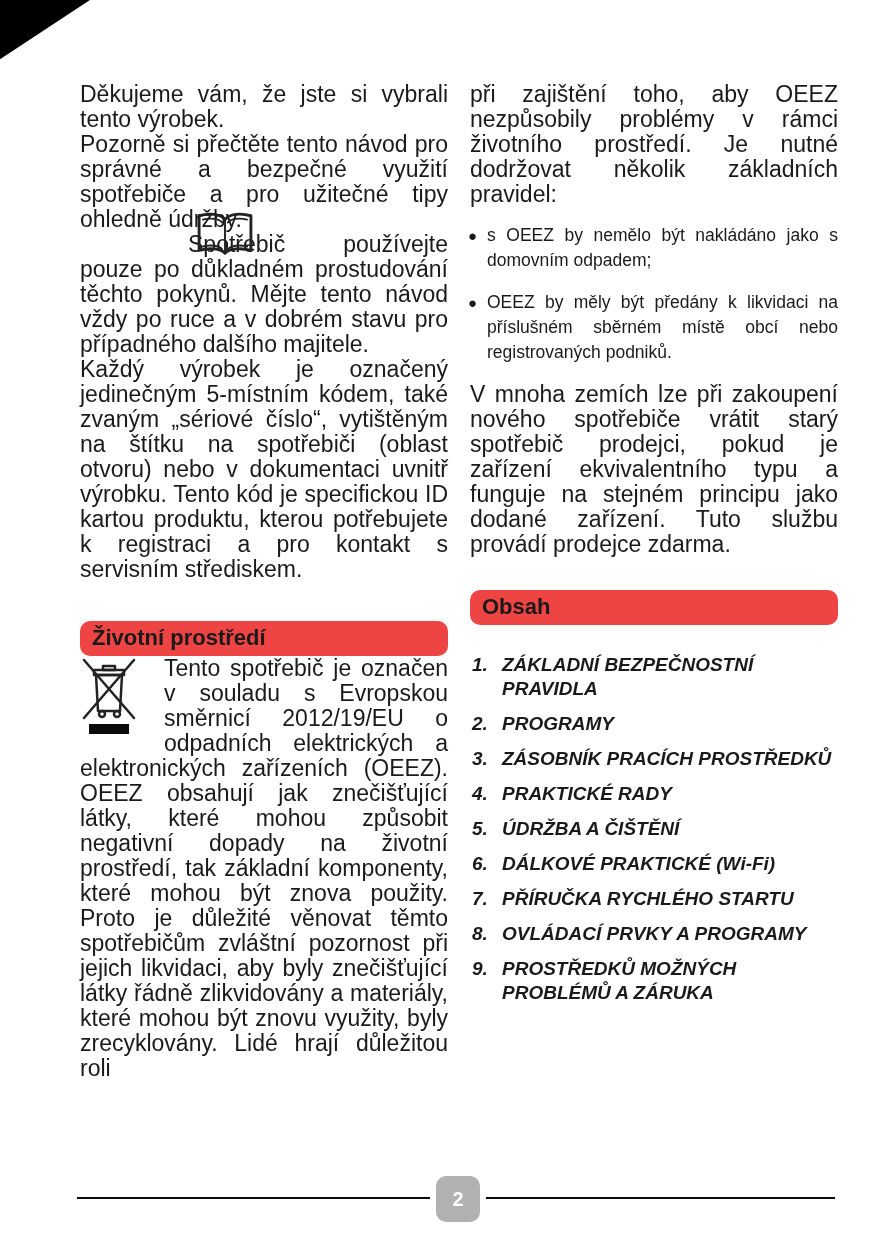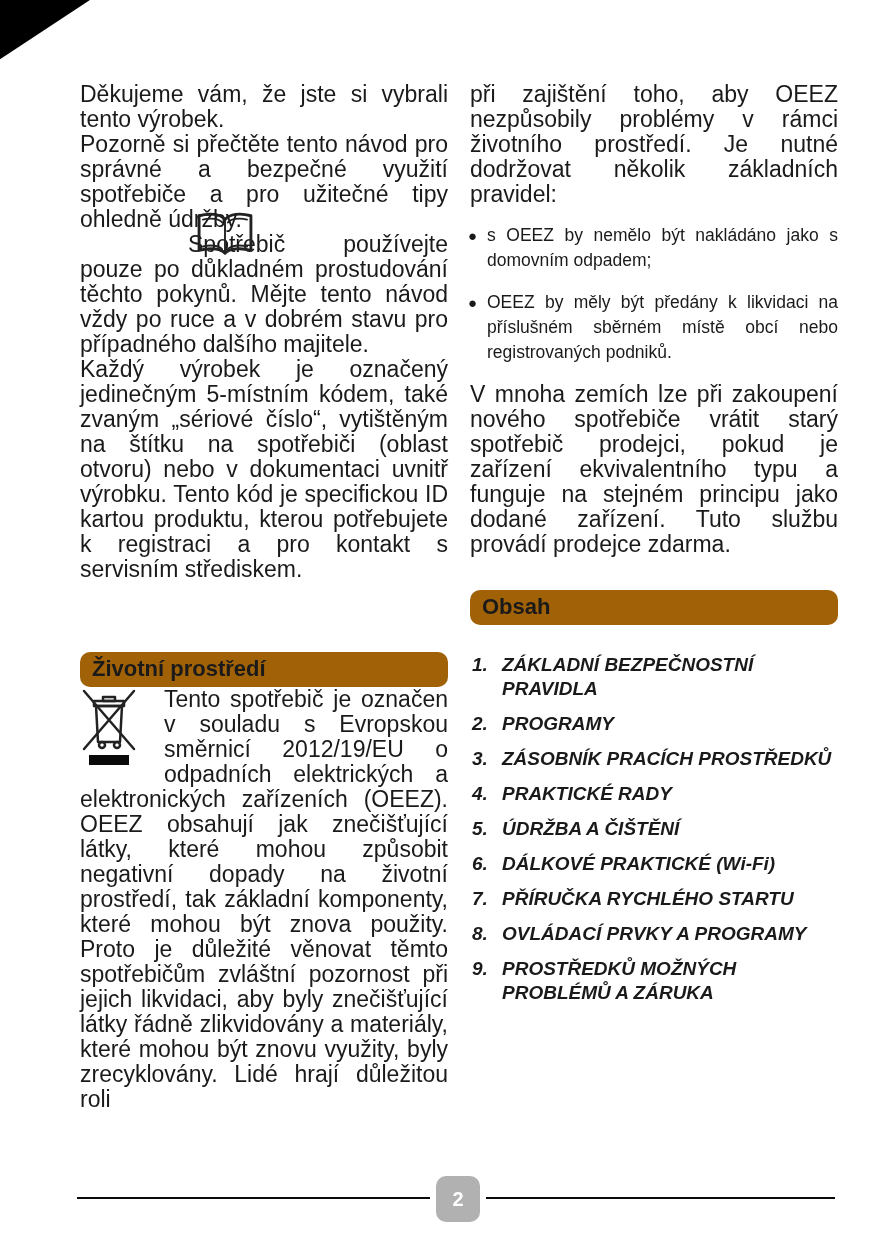--- a/index.html
+++ b/index.html
@@ -28,25 +28,25 @@
   }
   .gap-sm { margin-top:14px; }
 
   
   .manual-note { position:relative; margin-top:79px; text-indent:108px; }
   .book-icon { position:absolute; left:6px; top:-22px; width:62px; height:48px; }
 
   .serial-para { margin-top:80px; }
 
   .section-heading {
-    margin:0; background:#a16207; border-radius:10px;
+    margin:0; background:#ef4444; border-radius:10px;
     font-size:22px; font-weight:bold; line-height:24px;
     padding:5px 12px 6px 12px;
   }
-  .env-heading { margin-top:70px; }
+  .env-heading { margin-top:39px; }
 
   .weee-para { margin-top:21px; }
   .weee-icon-wrap { float:left; width:68px; height:78px; margin:2px 14px 18px 2px; text-indent:0; }
   .weee-icon { width:54px; height:78px; display:block; }
 
   
   .bullet-list { list-style:none; margin:16px 0 0 0; padding:0; }
   .bullet-list li {
     position:relative; padding-left:17px; margin-bottom:17px;
     font-size:17.5px; line-height:25px; text-align:justify;

